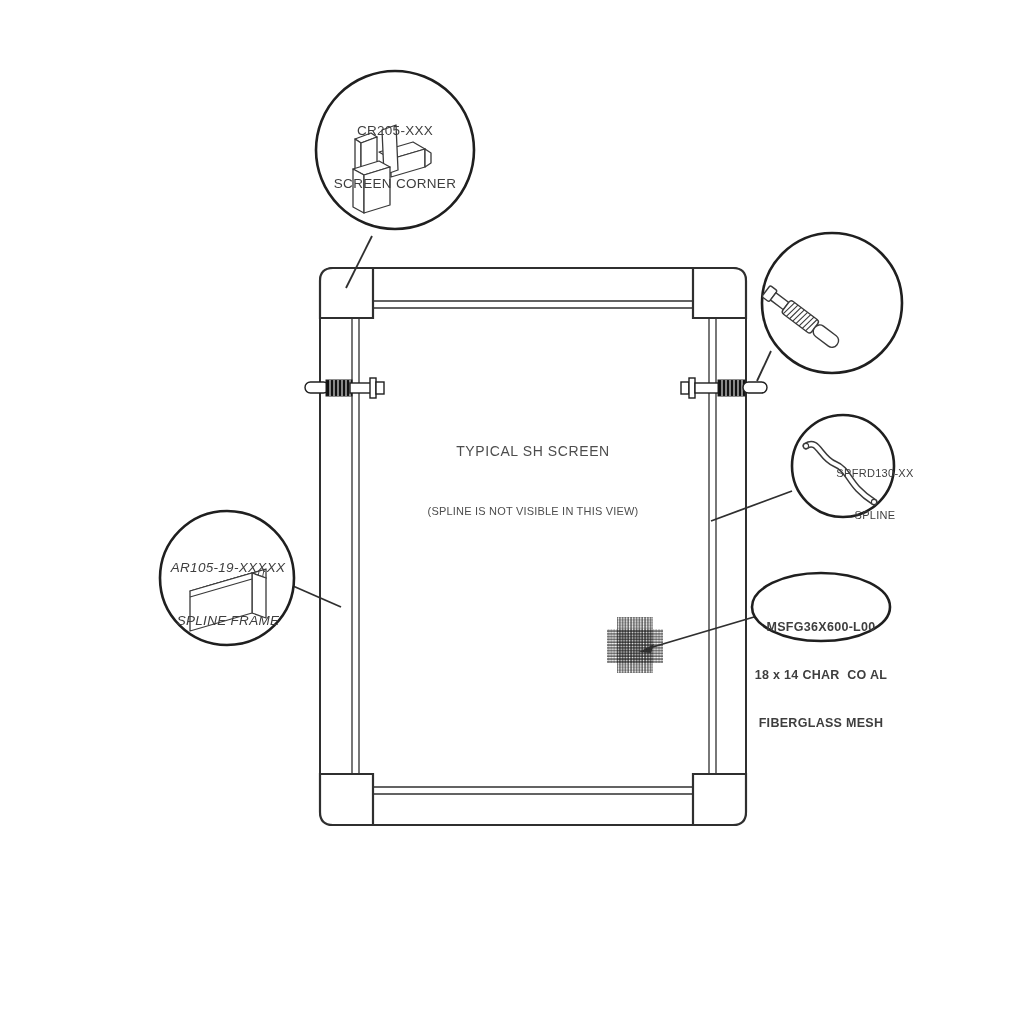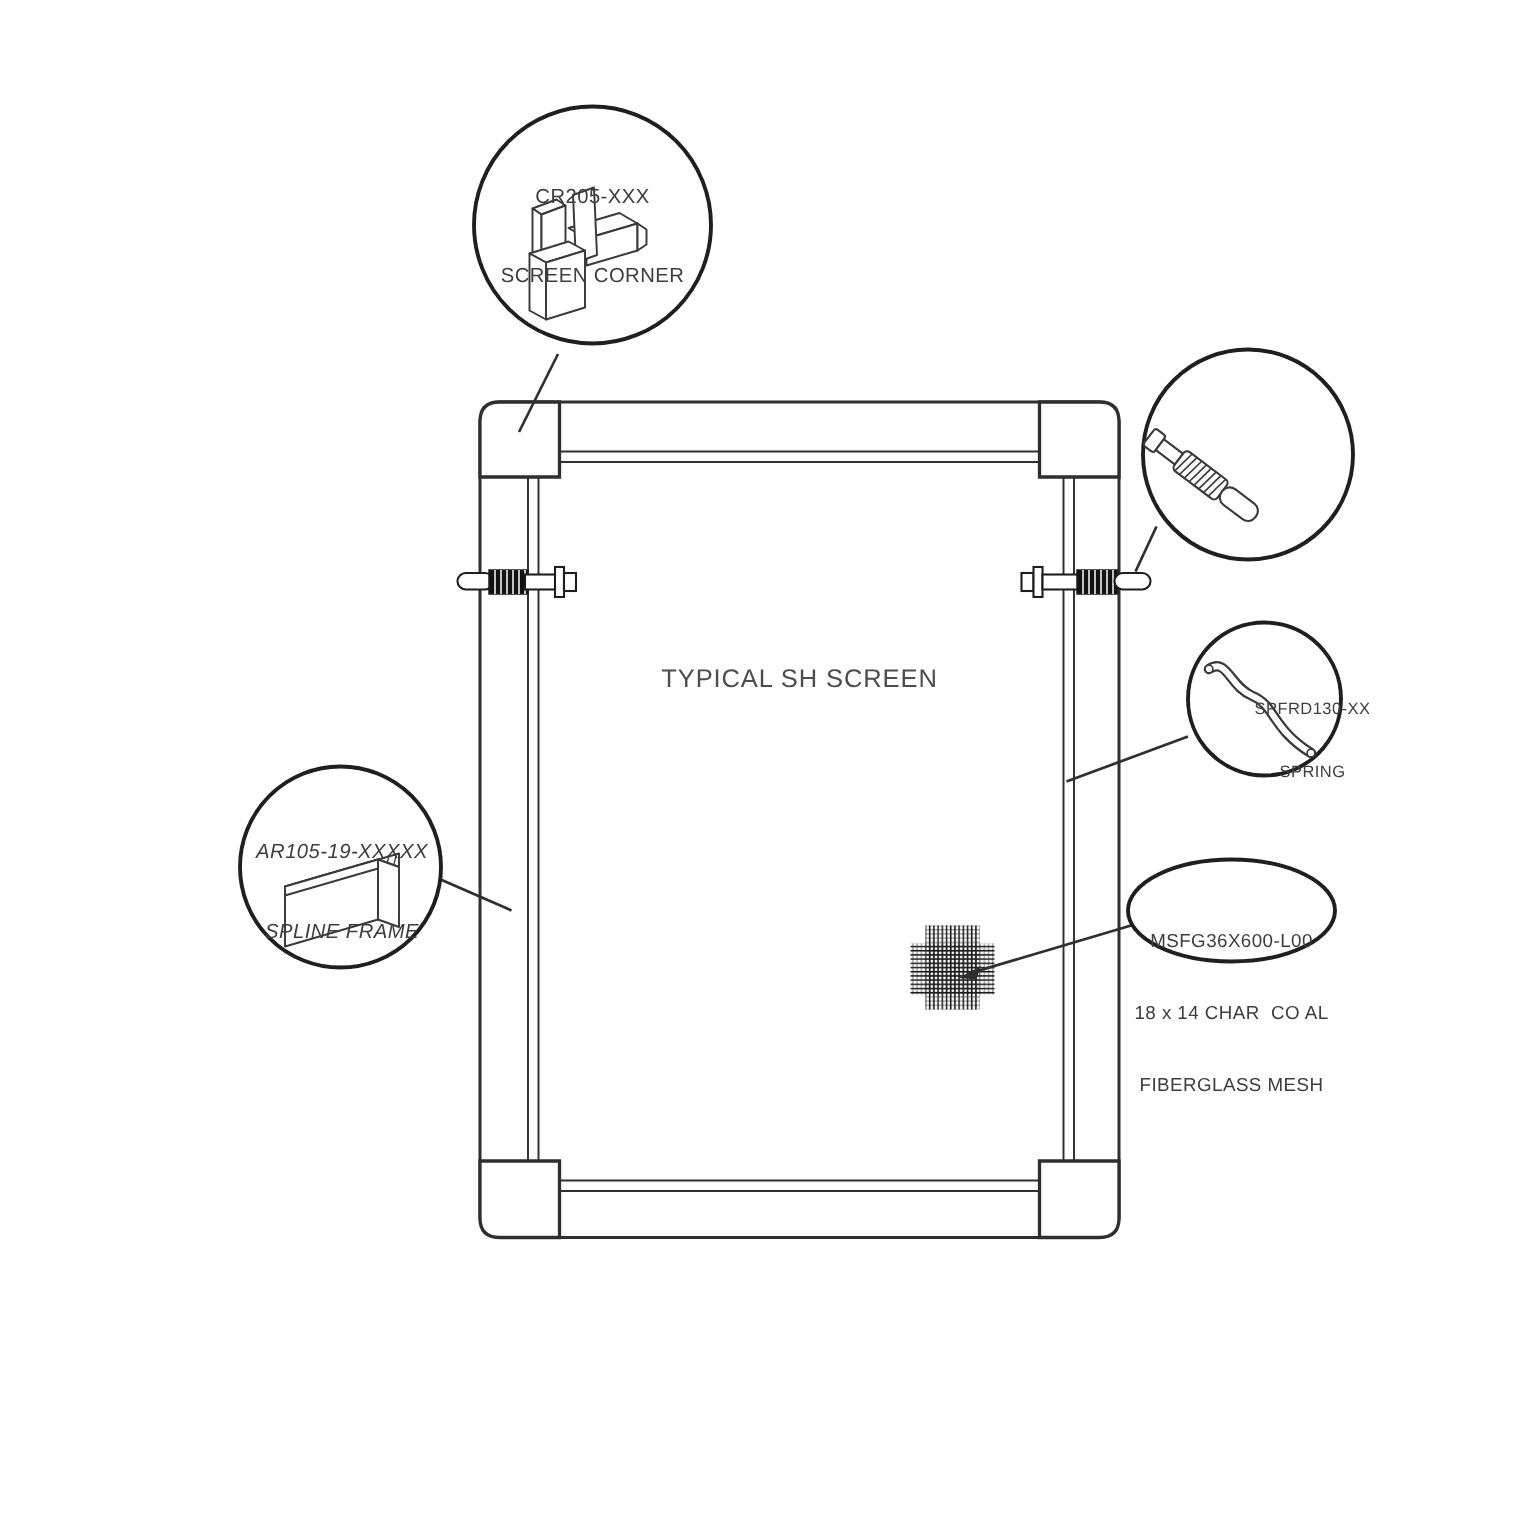--- a/index.html
+++ b/index.html
@@ -6,23 +6,23 @@
   .canvas{position:relative;width:1024px;height:921px;background:#ffffff;overflow:hidden;
           font-family:"Liberation Sans", sans-serif;}
   .canvas svg{position:absolute;left:0;top:0;}
   .label{position:absolute;color:#3e3e3e;text-align:center;letter-spacing:0.3px;
          white-space:pre-wrap;line-height:1.3;}
   .label div{white-space:pre-wrap;}
   .lbl-corner{left:310px;top:87px;width:170px;font-size:13.5px;}
   .lbl-plunger{left:772px;top:254px;width:130px;font-size:10px;line-height:1.34;}
   .lbl-spline{left:825px;top:437px;width:100px;font-size:11px;}
   .lbl-frame{left:148px;top:524px;width:160px;font-size:13.5px;font-style:italic;}
-  .lbl-mesh{left:752px;top:587px;width:138px;font-size:12.5px;line-height:1.28;}
+  .lbl-mesh{left:752px;top:587px;width:138px;font-size:12.5px;line-height:1.28;font-weight:bold;}
   .lbl-title{left:383px;top:400px;width:300px;color:#4d4d4d;}
-  .lbl-title .t1{font-size:17px;letter-spacing:0.6px;}
+  .lbl-title .t1{font-size:14px;letter-spacing:0.6px;}
   .lbl-title .t2{font-size:11px;margin-top:3px;letter-spacing:0.2px;}
 </style>
 </head>
 <body>
 
 <div class="canvas">
 
 <svg width="1024" height="1024" viewBox="0 0 1024 1024">
   <defs>
     <pattern id="mv" width="2.8" height="4" patternUnits="userSpaceOnUse">
@@ -170,31 +170,32 @@
 </svg>
 
   <div class="label lbl-corner">
     <div>CR205-XXX</div>
     <div>SCREEN CORNER</div>
   </div>
 
 
   <div class="label lbl-spline">
     <div>SPFRD130-XX</div>
-    <div>SPRING</div>
+    <div>SPLINE</div>
   </div>
 
   <div class="label lbl-frame">
     <div>AR105-19-XXXXX</div>
     <div>SPLINE FRAME</div>
   </div>
 
   <div class="label lbl-mesh">
     <div>MSFG36X600-L00</div>
     <div>18 x 14 CHAR  CO AL</div>
     <div>FIBERGLASS MESH</div>
   </div>
 
   <div class="label lbl-title">
     <div class="t1">TYPICAL SH SCREEN</div>
+    <div class="t2">(SPLINE IS NOT VISIBLE IN THIS VIEW)</div>
   </div>
 
 </div>
 
 </body></html>

